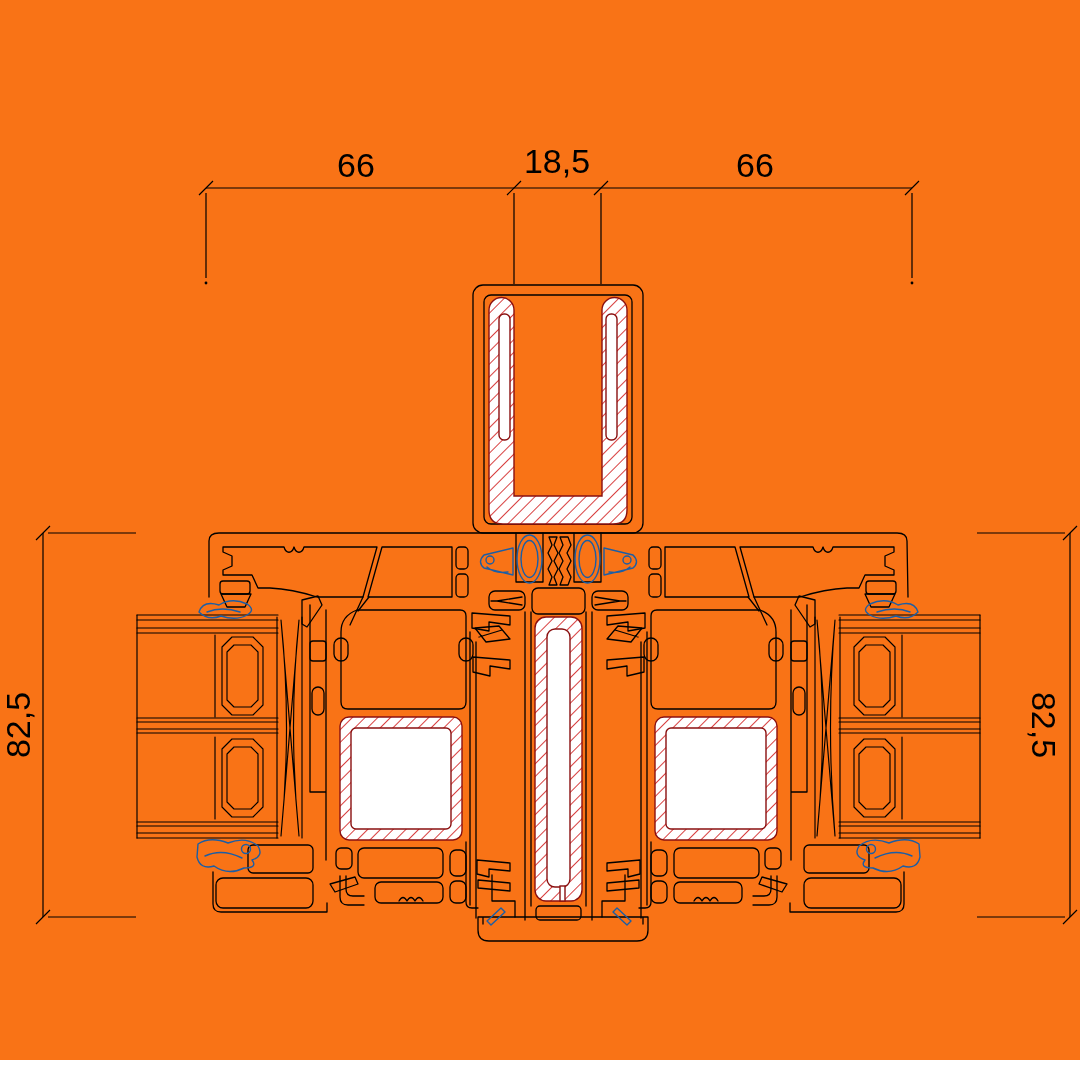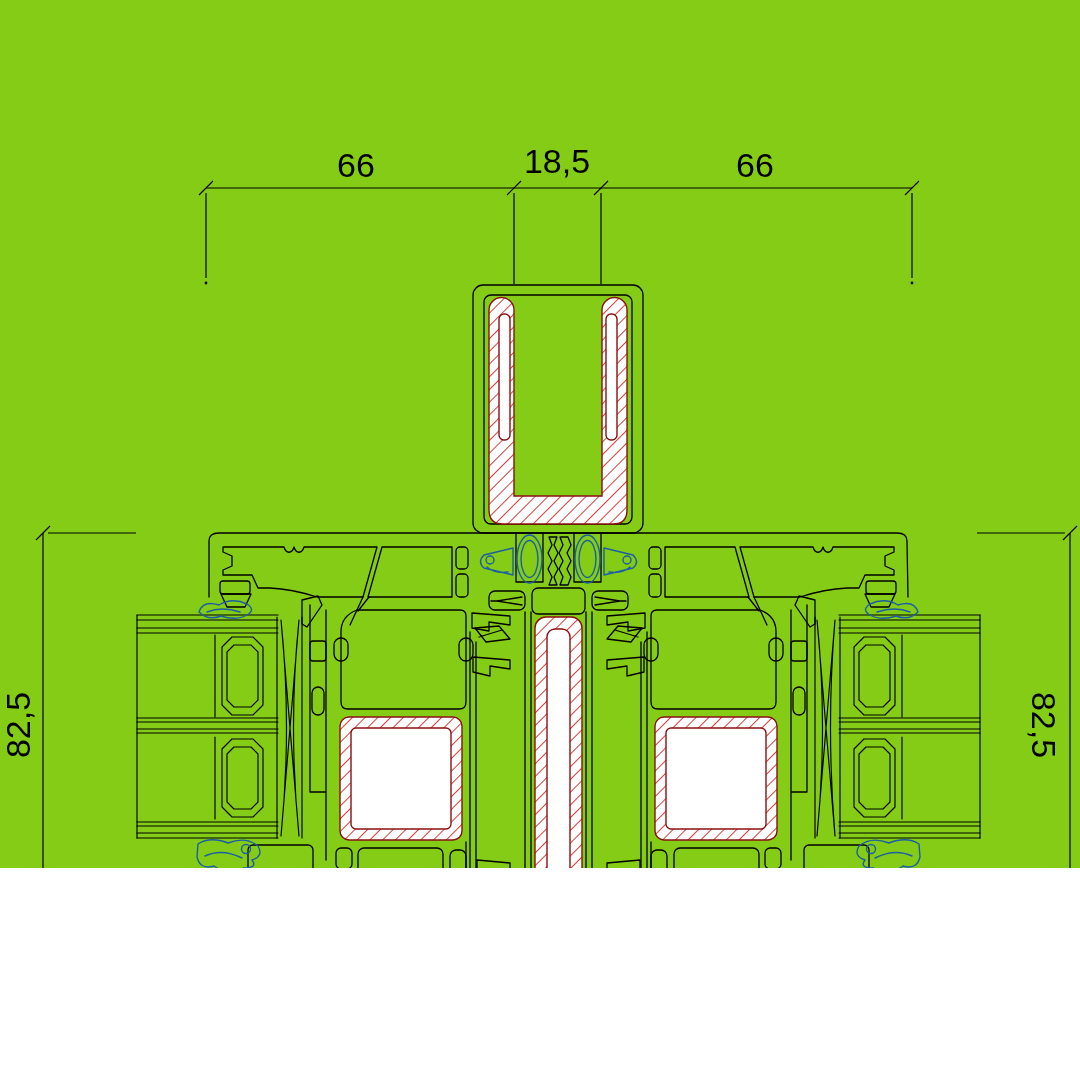--- a/index.html
+++ b/index.html
@@ -1,16 +1,16 @@
 <!DOCTYPE html>
 <html><head>
 <meta charset="utf-8">
 <style>
   html,body{margin:0;padding:0;background:#fff;}
-  .stage{width:1080px;height:868px;position:relative;background:#84cc16;overflow:hidden;
+  .stage{width:1080px;height:1060px;position:relative;background:#f97316;overflow:hidden;
          font-family:"Liberation Sans", sans-serif;}
   svg{display:block;}
   text{font-family:"Liberation Sans", sans-serif;fill:#000;}
   .dimtxt{font-size:34px;}
 </style>
 </head>
 <body>
 
 <div class="stage">
 <svg width="1080" height="1080" viewBox="0 0 1080 1080">

